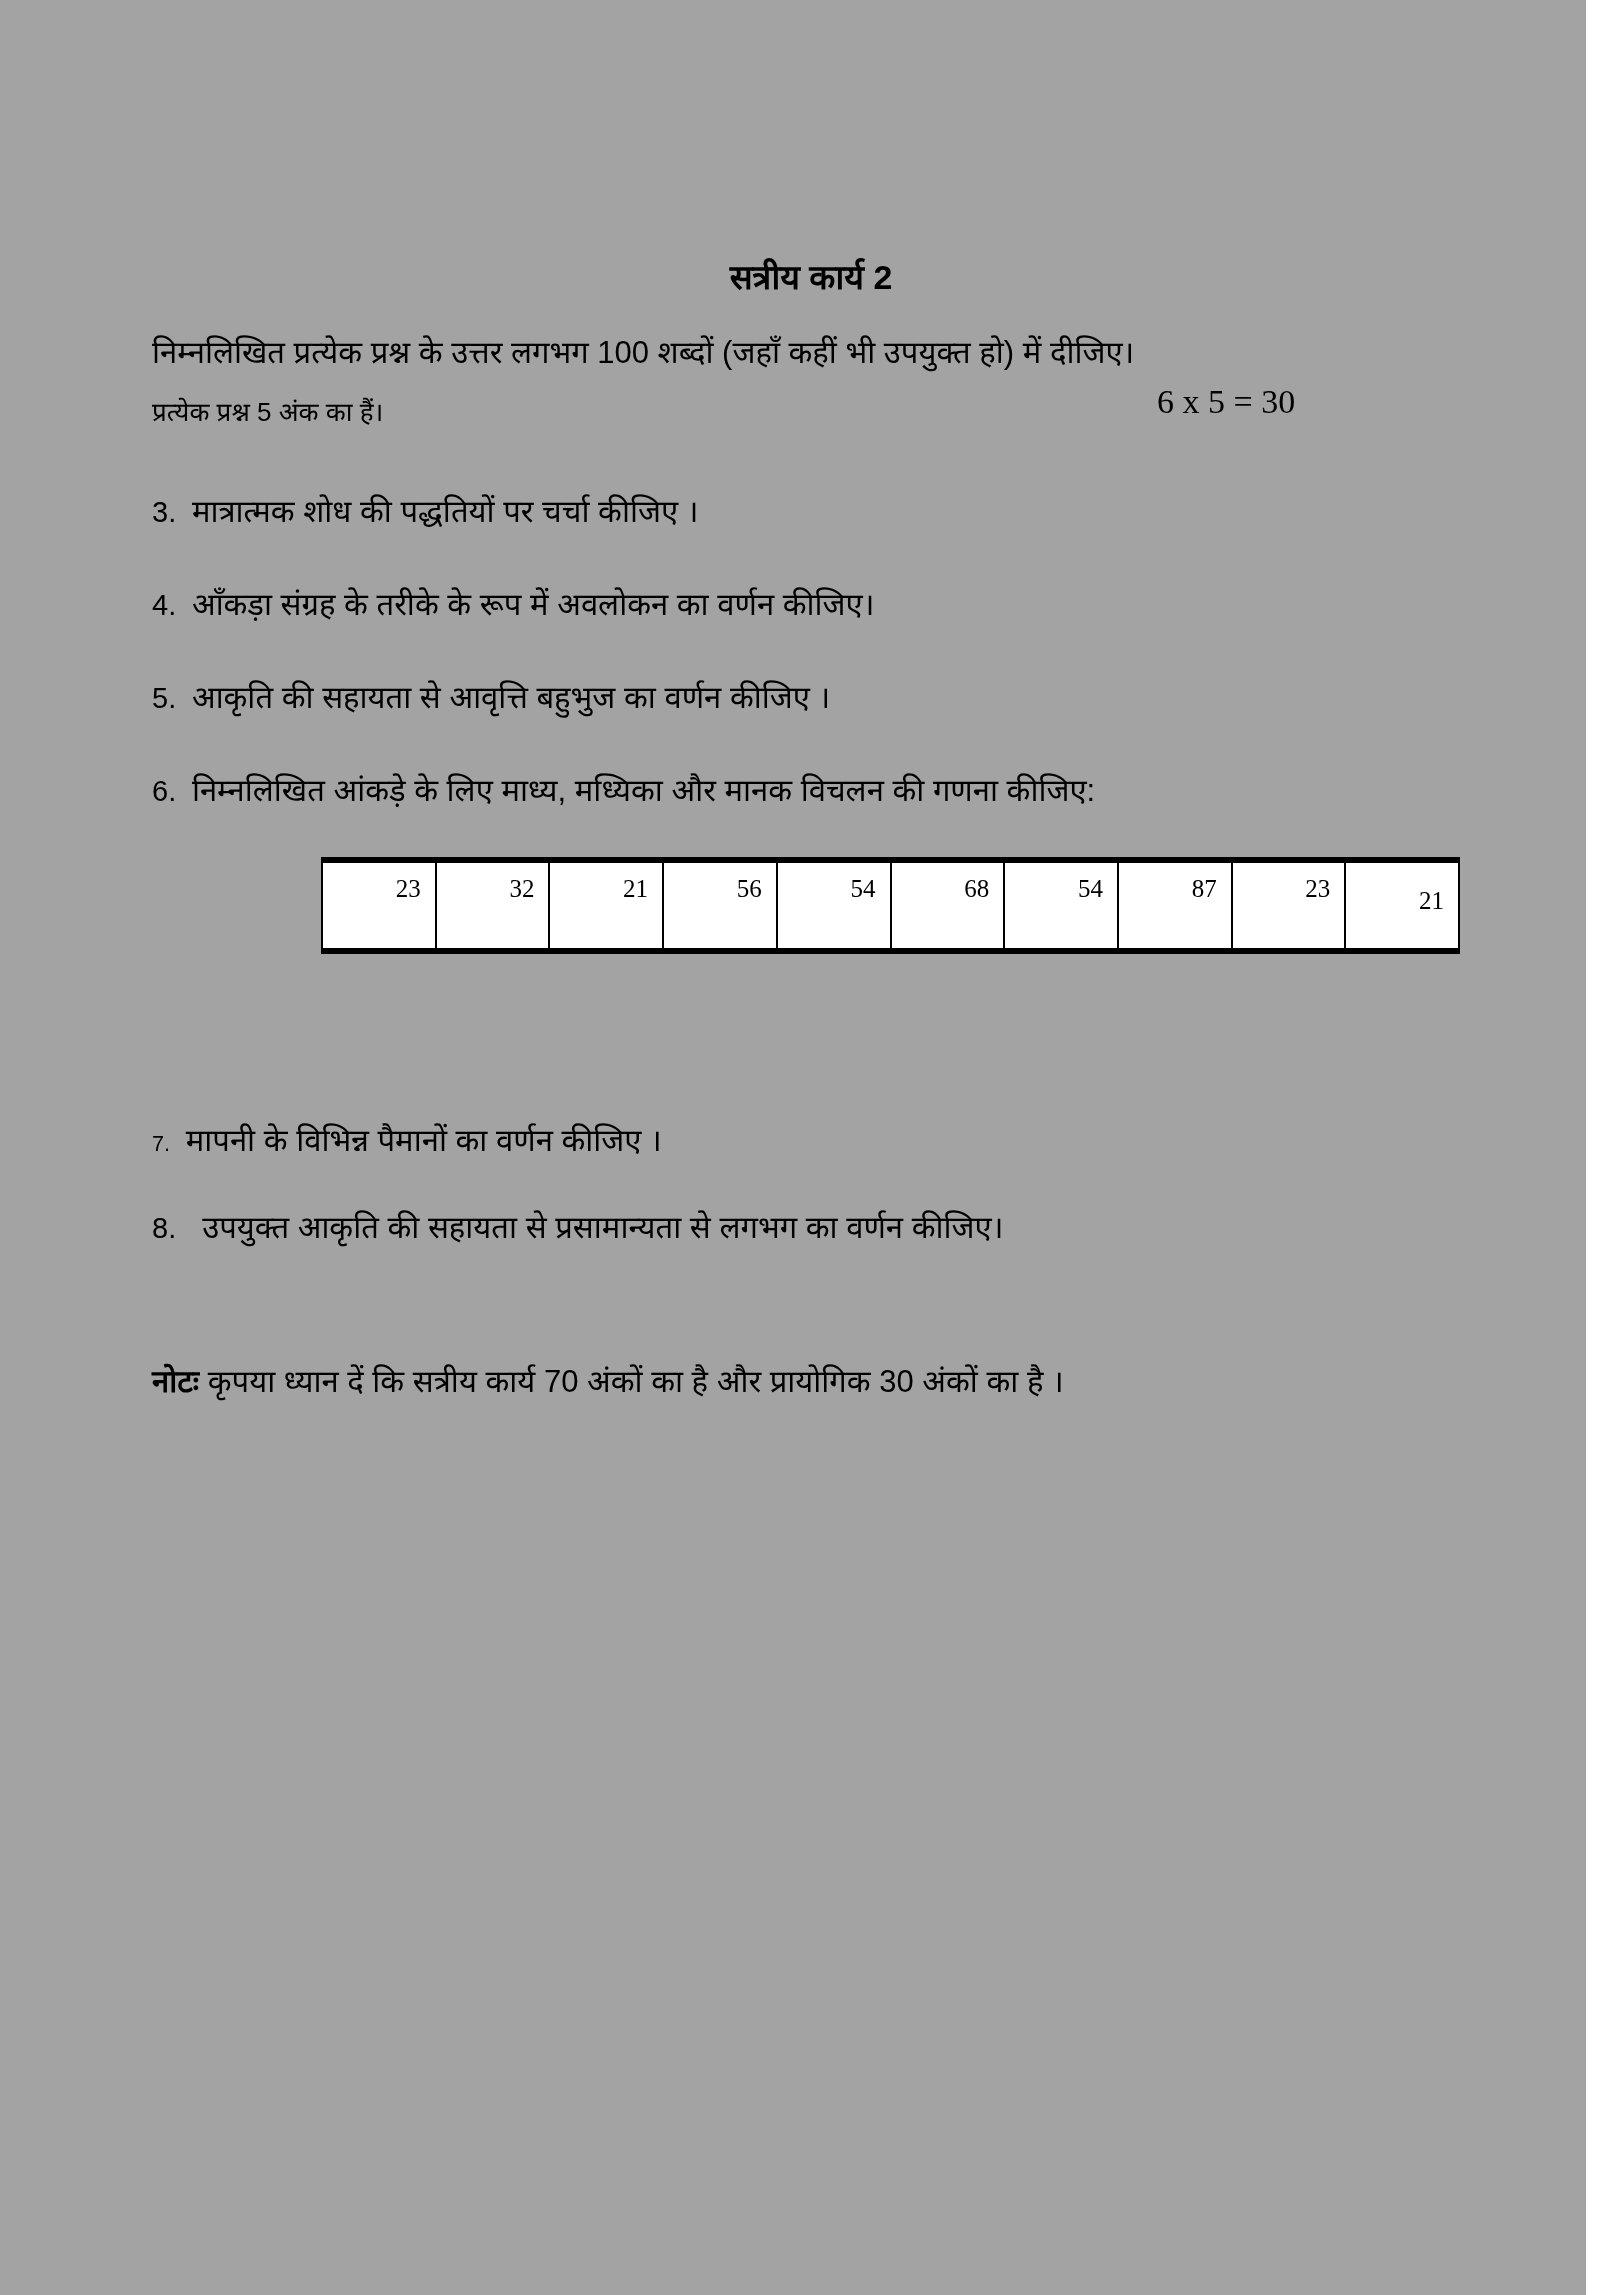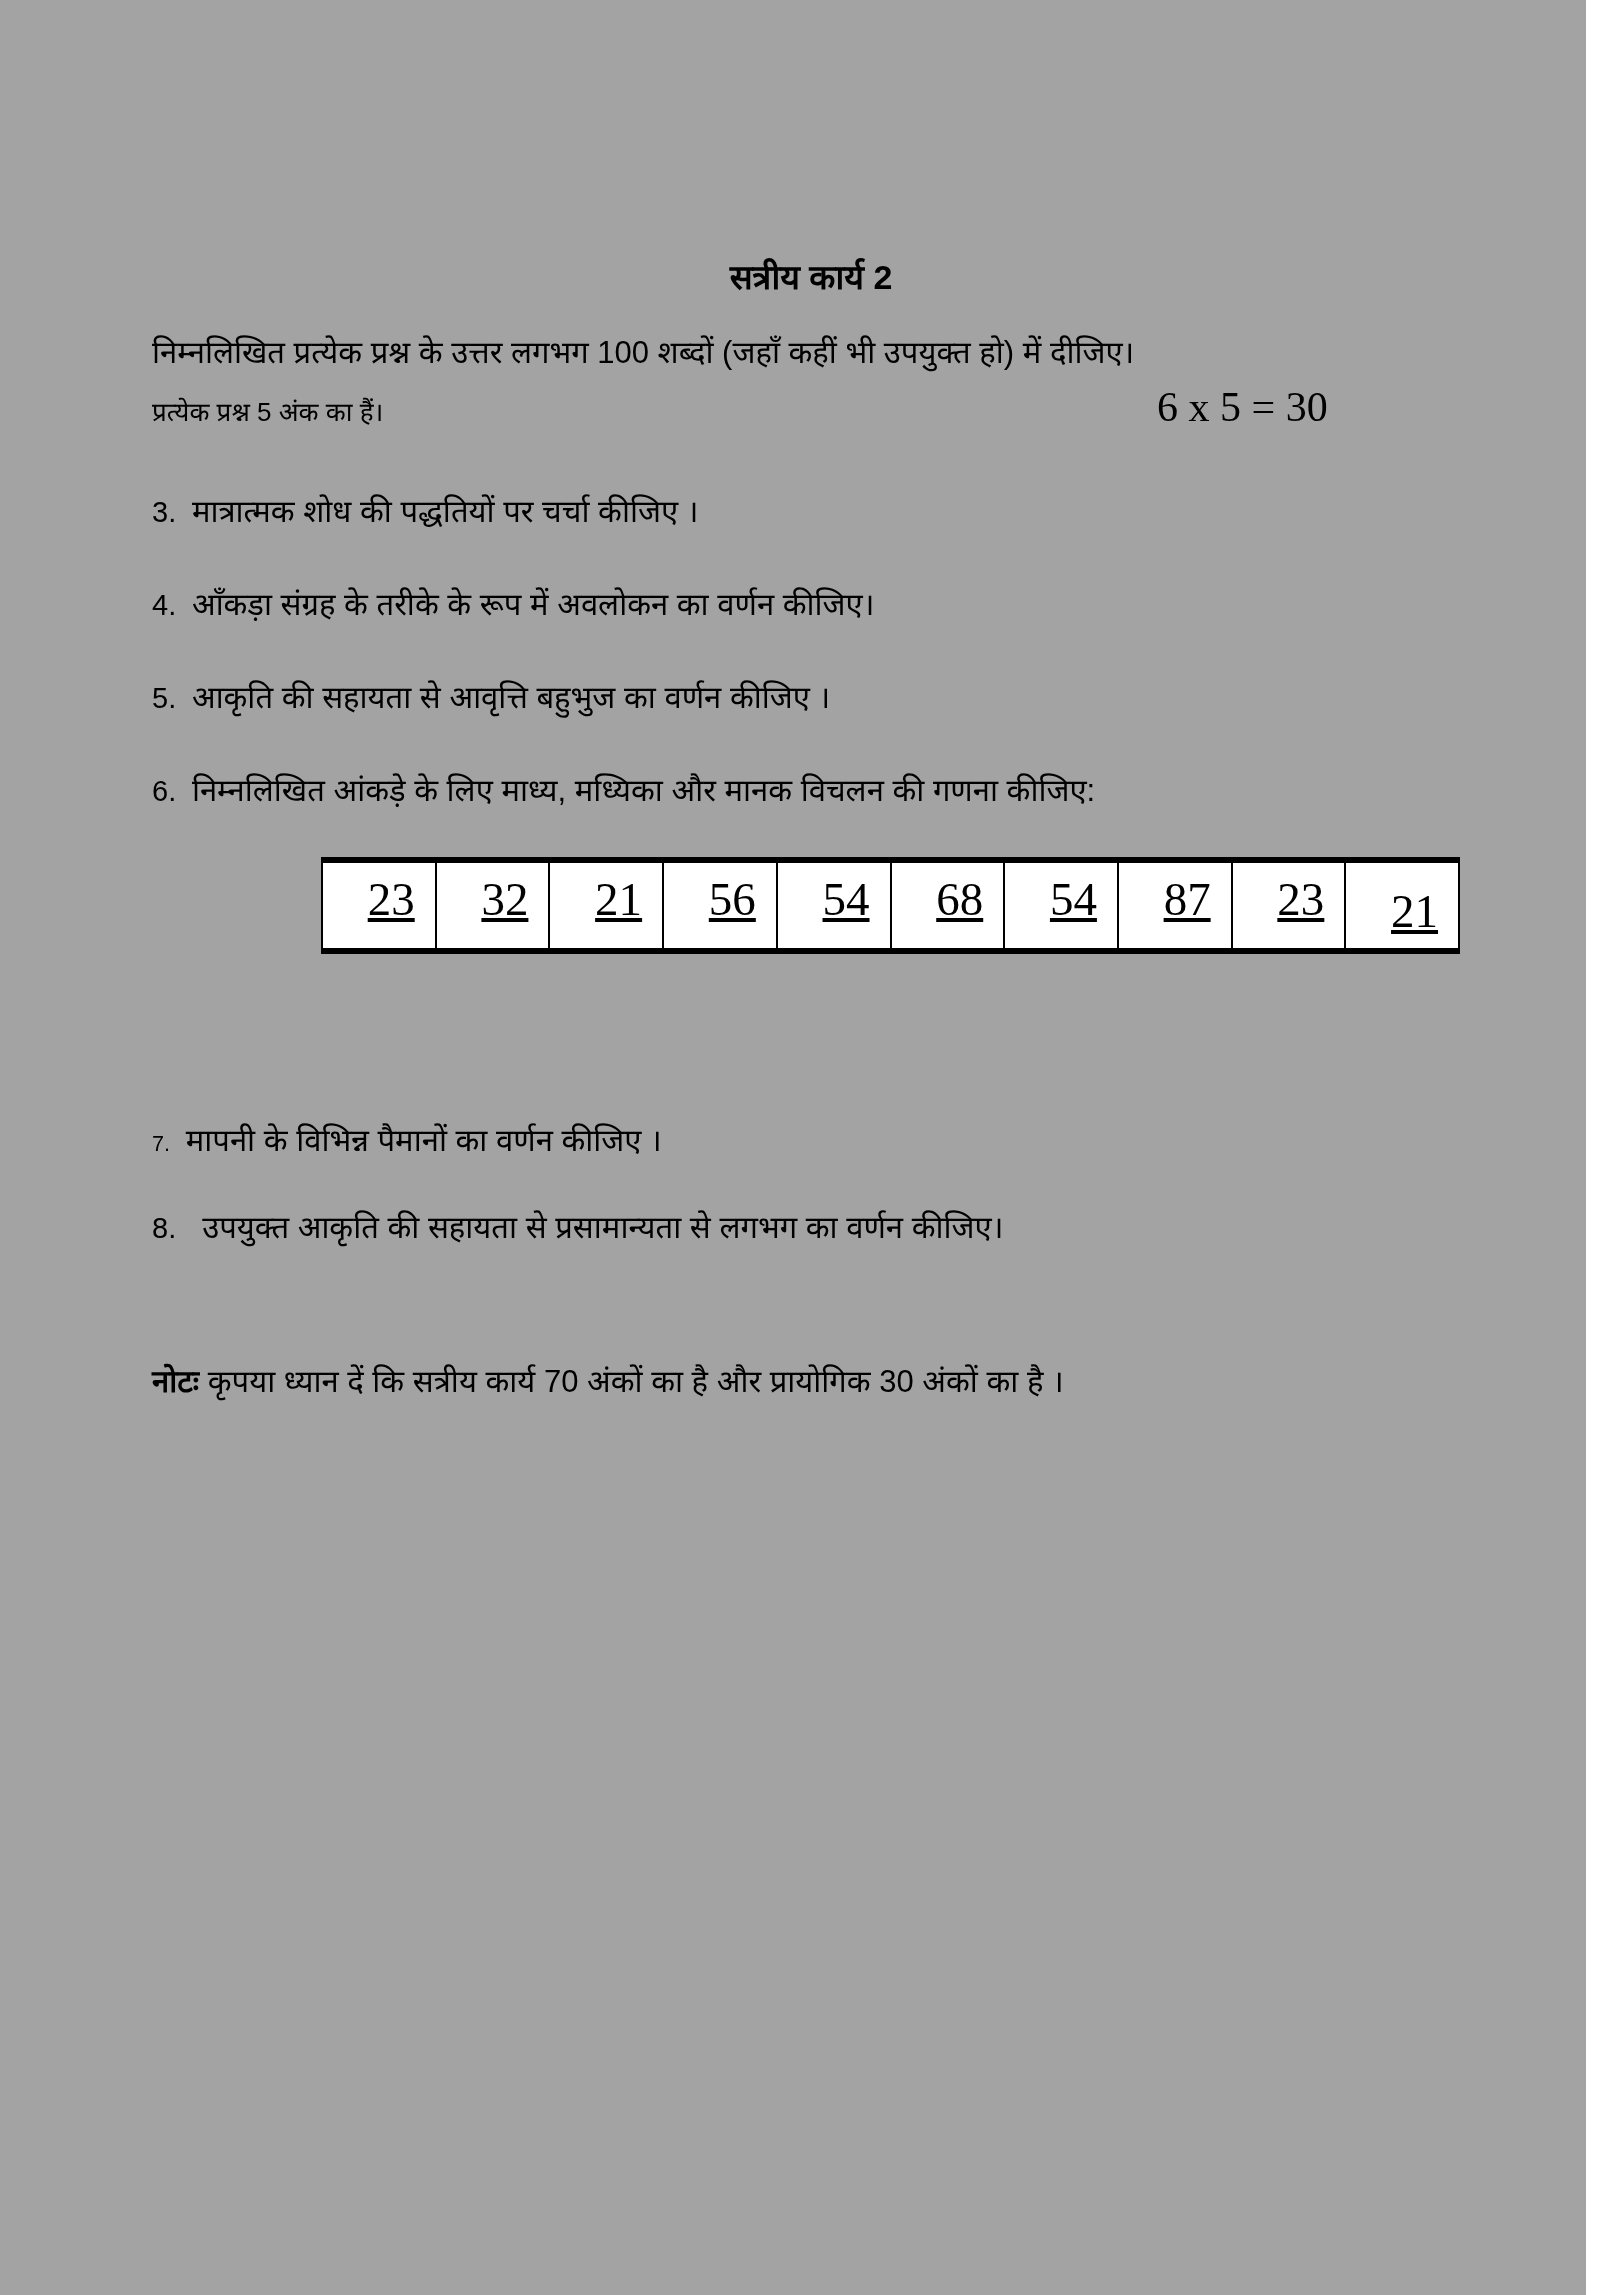--- a/index.html
+++ b/index.html
@@ -35,21 +35,21 @@
     left: 152px;
     top: 393px;
     font-size: 26px;
     white-space: nowrap;
   }
   .marks-formula {
     position: absolute;
     left: 1157px;
     top: 383px;
     font-family: "Liberation Serif", "DejaVu Serif", serif;
-    font-size: 42px;
+    font-size: 34px;
     white-space: nowrap;
   }
   .q {
     position: absolute;
     left: 152px;
     display: flex;
     align-items: baseline;
     column-gap: 15.7px;
     font-size: 31px;
     white-space: nowrap;
@@ -76,25 +76,24 @@
     border-right: 2.6px solid #000;
     background: #ffffff;
   }
   .data-table .cell {
     flex: 1 1 0;
     box-sizing: border-box;
     border-right: 2.6px solid #000;
     display: flex;
     justify-content: flex-end;
     align-items: flex-start;
-    padding: 13px 20px 0 0;
+    padding: 13px 14px 0 0;
     font-family: "Liberation Serif", "DejaVu Serif", serif;
-    font-size: 47px;
+    font-size: 25px;
     line-height: 1;
-    text-decoration: underline;
   }
   .data-table .cell:last-child { border-right: none; margin-top: 12px; }
   .note {
     position: absolute;
     left: 152px;
     top: 1345px;
     font-size: 31px;
     white-space: nowrap;
     margin-top: 14px;
   }

